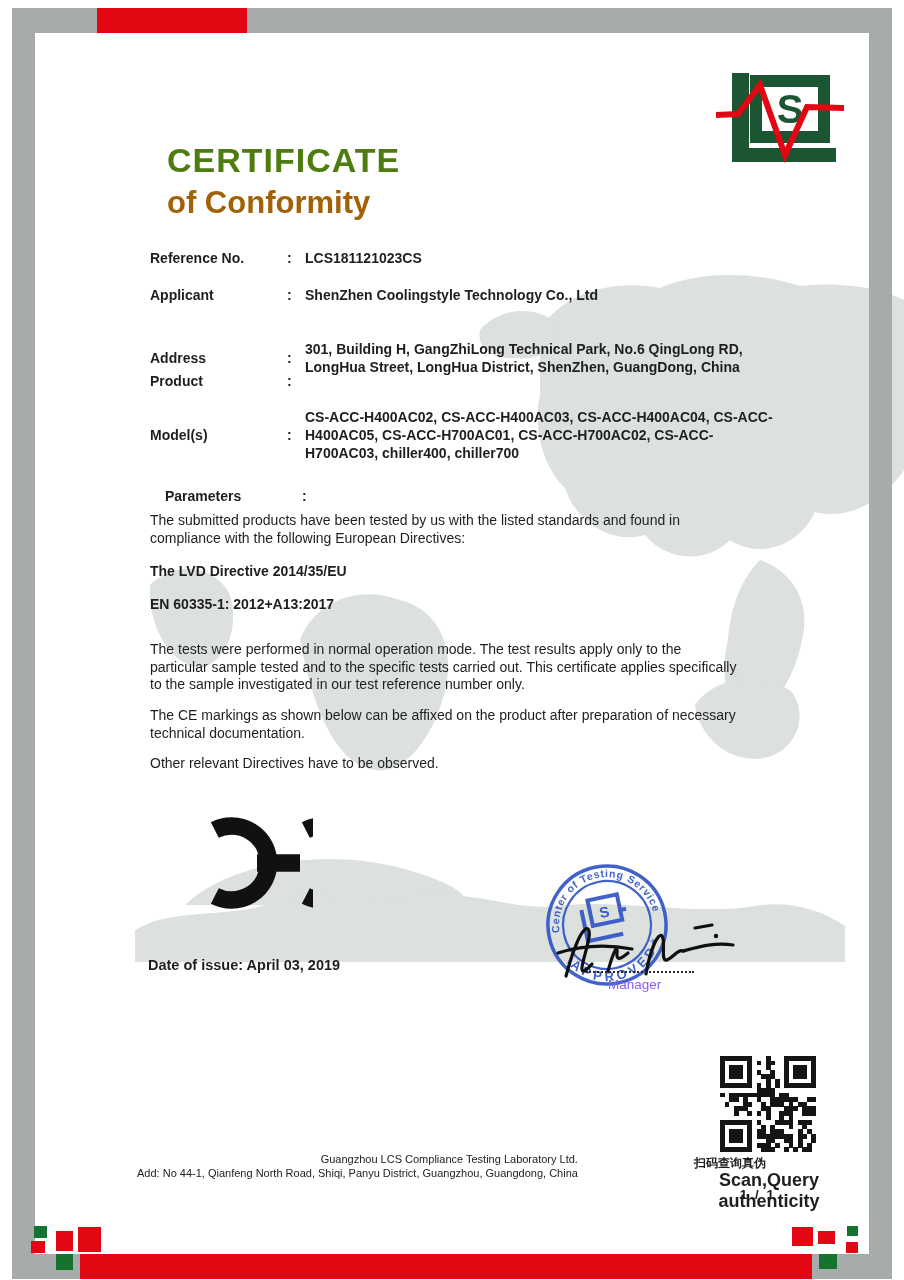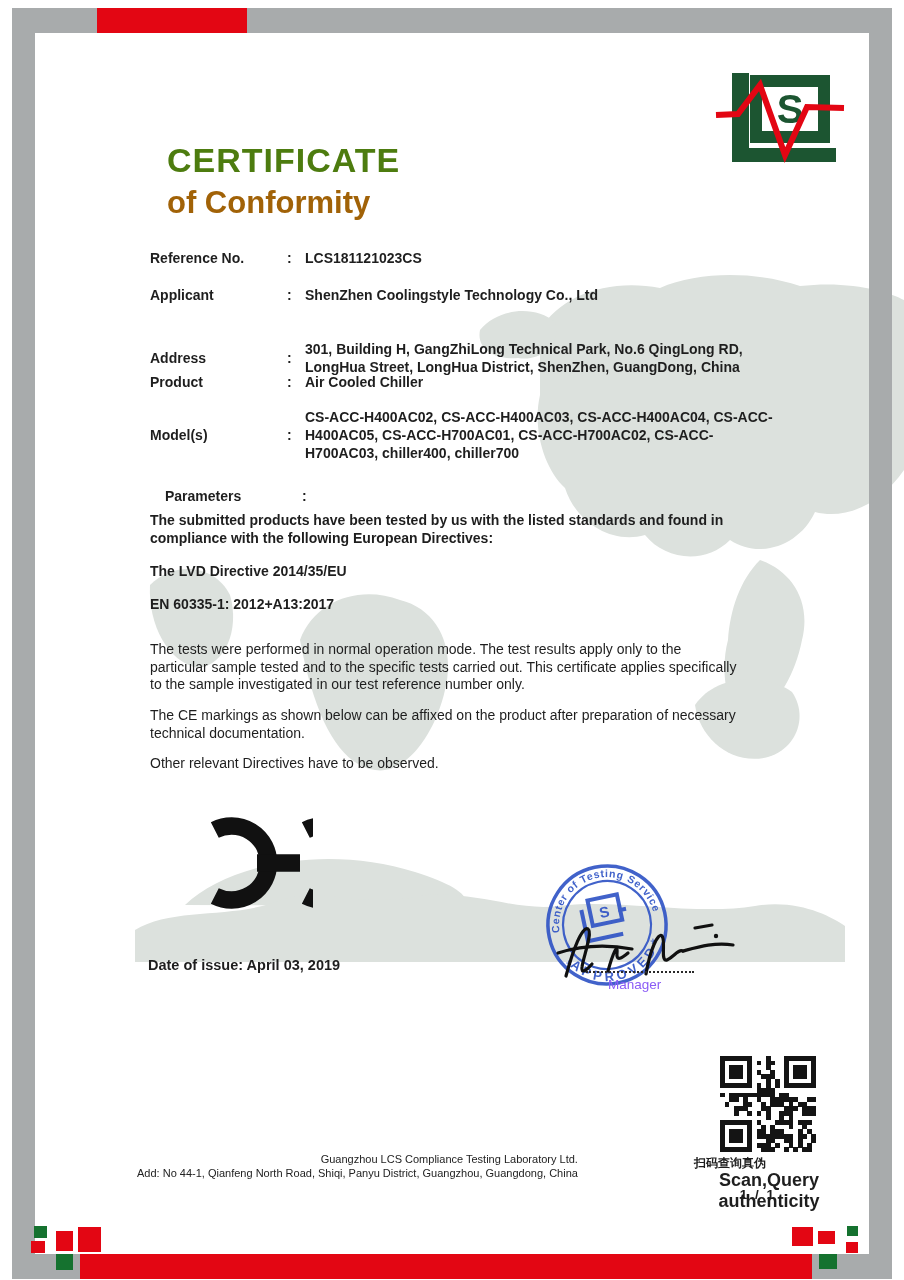--- a/index.html
+++ b/index.html
@@ -98,33 +98,32 @@
       <span class="val">ShenZhen Coolingstyle Technology Co., Ltd</span>
     </div>
     <div class="row" style="top:320px;margin-top:20px;">
       <span class="lbl">Address</span>
       <span class="colon">:</span>
       <span class="val">301, Building H, GangZhiLong Technical Park, No.6 QingLong RD, LongHua Street, LongHua District, ShenZhen, GuangDong, China</span>
     </div>
     <div class="row" style="top:373px;">
       <span class="lbl">Product</span>
       <span class="colon">:</span>
-      <span class="val">Air Cooled Chiller</span>
     </div>
     <div class="row" style="top:408px;">
       <span class="lbl">Model(s)</span>
       <span class="colon">:</span>
       <span class="val">CS-ACC-H400AC02, CS-ACC-H400AC03, CS-ACC-H400AC04, CS-ACC-H400AC05, CS-ACC-H700AC01, CS-ACC-H700AC02, CS-ACC-H700AC03, chiller400, chiller700</span>
     </div>
     <div class="row" style="top:488px;margin-left:15px;">
       <span class="lbl">Parameters</span>
       <span class="colon">:</span>
     </div>
 
-    <div class="para" style="top:512px;font-weight:bold;">The submitted products have been tested by us with the listed standards and found in compliance with the following European Directives:</div>
+    <div class="para" style="top:512px;">The submitted products have been tested by us with the listed standards and found in compliance with the following European Directives:</div>
     <div class="para bold" style="top:563px;">The LVD Directive 2014/35/EU</div>
     <div class="para bold" style="top:596px;line-height:16.5px;">
       <div>EN 60335-1: 2012+A13:2017</div>
     </div>
     <div class="para" style="top:707px;">The CE markings as shown below can be affixed on the product after preparation of necessary technical documentation.</div>
     <div class="para" style="top:641px;">The tests were performed in normal operation mode. The test results apply only to the particular sample tested and to the specific tests carried out. This certificate applies specifically to the sample investigated in our test reference number only.</div>
     <div class="para" style="top:755px;">Other relevant Directives have to be observed.</div>
 
     <svg style="position:absolute;left:148px;top:815px;" width="165" height="96" viewBox="0 0 165 96">
       <path d="M 64.8 79.0 A 37 37 0 1 0 64.8 13.0" transform="translate(2,2)" fill="none" stroke="#111111" stroke-width="17.5"></path>

